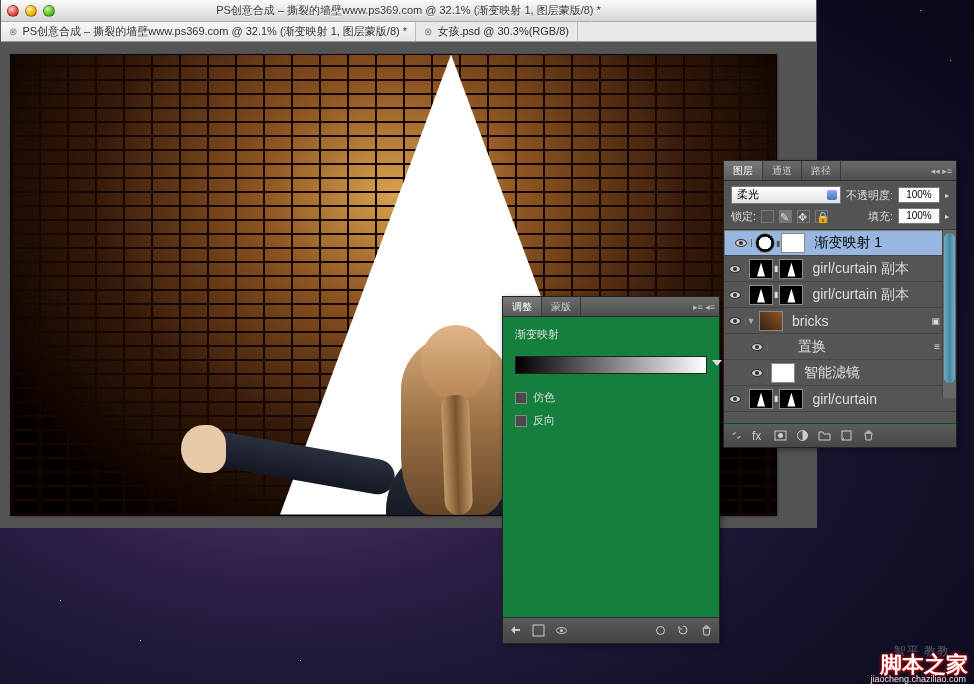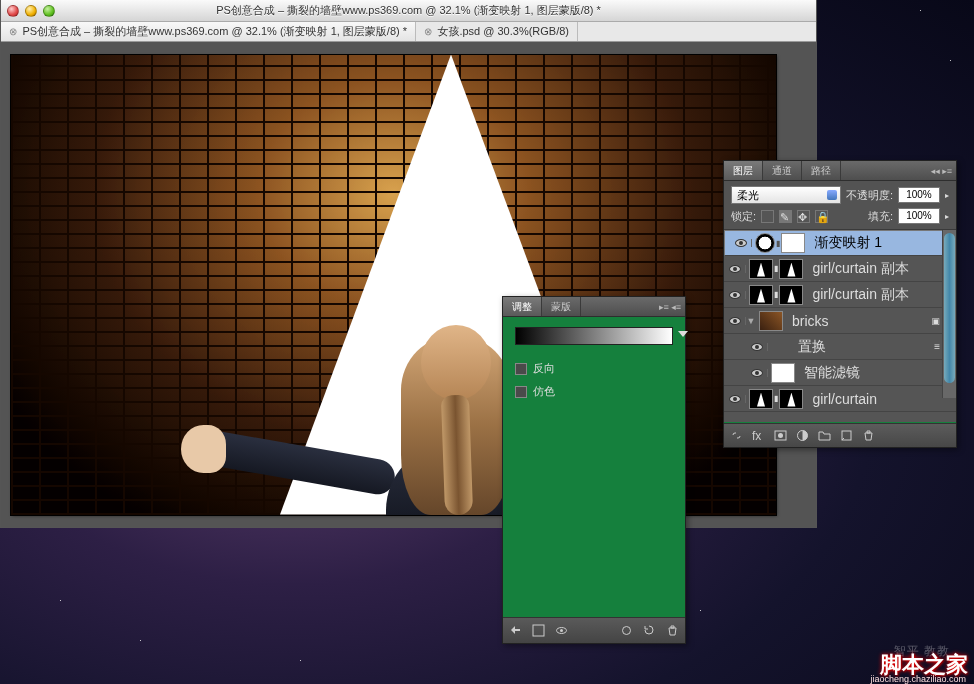--- a/index.html
+++ b/index.html
@@ -30,33 +30,33 @@
 .armr{position:absolute;right:-95px;top:125px;width:140px;height:35px;background:linear-gradient(#2a2f3f,#151822);border-radius:20px;transform:rotate(-25deg)}
 .handl{position:absolute;left:-170px;top:110px;width:45px;height:48px;background:#e8c9a8;border-radius:50% 40% 35% 50%}
 .handr{position:absolute;right:-120px;top:70px;width:35px;height:42px;background:#e8c9a8;border-radius:45%}
 .status{height:20px;background:#e8e8e8;display:flex;align-items:center;border-top:1px solid #999;padding:0 6px;gap:8px;color:#333}
 .ssep{color:#aaa}
 .panel{position:absolute;background:#15803d;border:1px solid #222;box-shadow:2px 2px 6px rgba(0,0,0,.4);color:#ddd}
 .ptabs{height:20px;background:linear-gradient(#6a6a6a,#4e4e4e);display:flex;align-items:stretch;border-bottom:1px solid #2e2e2e}
 .ptab{padding:0 9px;display:flex;align-items:center;border-right:1px solid #3a3a3a;color:#ccc;font-size:10px}
 .ptab.a{background:linear-gradient(#7a7a7a,#5a5a5a);color:#fff}
 .pmenu{margin-left:auto;display:flex;align-items:center;padding:0 4px;gap:4px;color:#bbb;font-size:9px}
-.adj{left:502px;top:296px;width:184px;height:348px}
+.adj{left:502px;top:296px;width:218px;height:348px}
 .adjbody{padding:10px 12px}
 .adjttl{margin-bottom:14px;color:#ddd}
 .gradbar{height:18px;background:linear-gradient(90deg,#000,#fff);border:1px solid #222;margin-bottom:16px;position:relative}
 .gradbar:after{content:"";position:absolute;right:-16px;top:3px;border-left:5px solid transparent;border-right:5px solid transparent;border-top:6px solid #ddd}
 .cb{display:flex;align-items:center;gap:6px;margin:8px 0;color:#ddd}
 .cbx{width:12px;height:12px;border:1px solid #888;background:#4a4a4a}
 .adjfoot{position:absolute;bottom:0;left:0;right:0;height:26px;background:linear-gradient(#5a5a5a,#444);border-top:1px solid #333;display:flex;align-items:center;padding:0 6px;gap:10px}
 .ficon{width:13px;height:13px;display:inline-block}
 .layers{left:723px;top:160px;width:234px;height:288px}
 .lopts{padding:5px 7px;display:flex;flex-direction:column;gap:4px;background:#535353;border-bottom:1px solid #3a3a3a}
 .lrow{display:flex;align-items:center;gap:5px}
-.sel{flex:1;height:18px;background:linear-gradient(#fff,#e4e4e4);border:1px solid #777;color:#000;display:flex;align-items:center;padding:0 5px;position:relative;font-size:10px}
+.sel{flex:1;height:18px;background:linear-gradient(#fff,#e4e4e4);border:1px solid #777;color:#000;display:flex;align-items:flex-start;padding:0 5px;position:relative;font-size:10px}
 .sel:after{content:"";position:absolute;right:3px;top:3px;width:10px;height:10px;background:linear-gradient(#8af,#47b);border-radius:2px}
 .pct{width:42px;height:16px;background:#fff;border:1px solid #777;color:#000;text-align:center;line-height:14px;font-size:10px}
 .lk{width:13px;height:13px;border:1px solid #777;background:#555}
 .llist{height:192px;overflow:hidden;position:relative;background:#555}
 .lyr{display:flex;align-items:center;height:26px;border-bottom:1px solid #444;position:relative}
 .lyr.sel{background:#98b7e0;color:#000}
 .eye{width:22px;display:flex;align-items:center;justify-content:center;border-right:1px solid #666}
 .eyeic{width:12px;height:8px;border:1px solid #333;border-radius:50%;background:#ccc;position:relative}
 .eyeic:after{content:"";position:absolute;left:3px;top:1px;width:4px;height:4px;background:#333;border-radius:50%}
 .lthumbs{display:flex;align-items:center;gap:1px;padding:0 3px}
@@ -123,28 +123,29 @@
   </div>
 </div>
 
 <div class="panel adj">
   <div class="ptabs">
     <div class="ptab a">调整</div>
     <div class="ptab">蒙版</div>
     <div class="pmenu">▸≡ ◂≡</div>
   </div>
   <div class="adjbody">
+    <div class="adjttl">渐变映射</div>
     <div class="gradbar"></div>
     <div class="cb">
       <div class="cbx"></div>
-      <span>反向</span>
+      <span>仿色</span>
     </div>
     <div class="cb">
       <div class="cbx"></div>
-      <span>仿色</span>
+      <span>反向</span>
     </div>
   </div>
   <div class="adjfoot">
     <span class="ficon"><svg viewBox="0 0 13 13">
           <path d="M2 6l4-4v3h5v2H6v3z" fill="#ccc"></path>
         </svg></span>
     <span class="ficon"><svg viewBox="0 0 13 13">
           <rect x="1" y="1" width="11" height="11" fill="none" stroke="#ccc"></rect>
         </svg></span>
     <span class="ficon"><svg viewBox="0 0 13 13">

